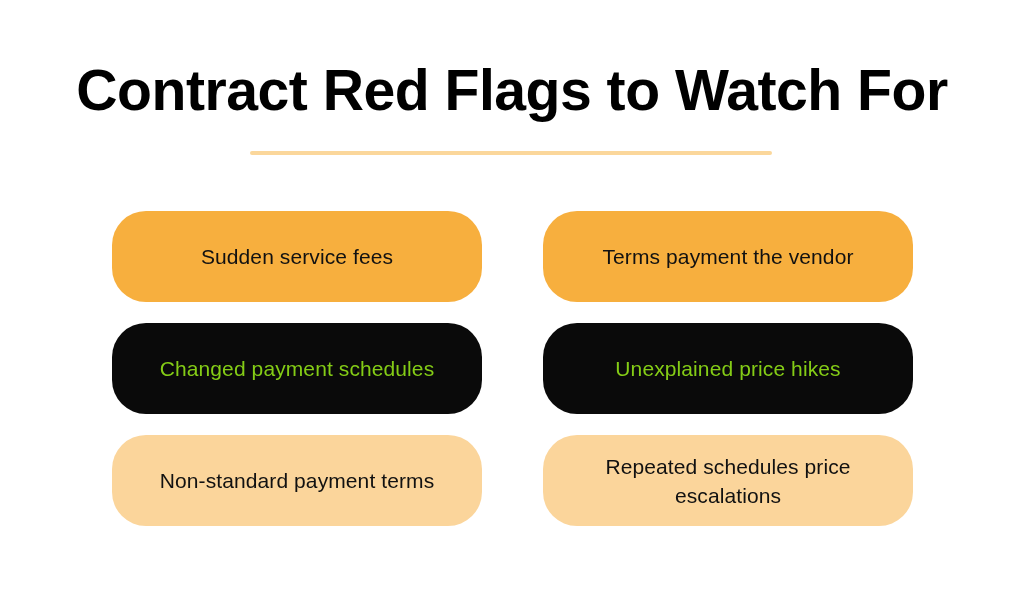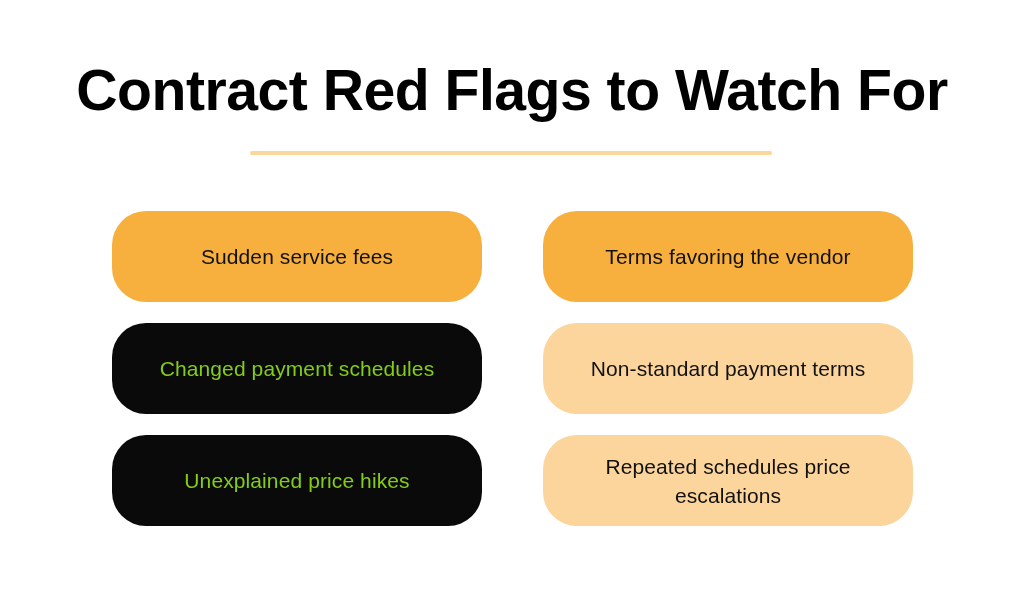--- a/index.html
+++ b/index.html
@@ -116,33 +116,33 @@
 
   <div class="title-divider"></div>
 
   <div class="card-grid">
 
     <div class="card theme-orange">
       <span class="card-label">Sudden service fees</span>
     </div>
 
     <div class="card theme-orange">
-      <span class="card-label">Terms favoring the vendor</span>
+      <span class="card-label">Terms payment the vendor</span>
     </div>
 
     <div class="card theme-black">
       <span class="card-label">Changed payment schedules</span>
     </div>
 
+    <div class="card theme-black">
+      <span class="card-label">Unexplained price hikes</span>
+    </div>
+
     <div class="card theme-pale">
       <span class="card-label">Non-standard payment terms</span>
-    </div>
-
-    <div class="card theme-black">
-      <span class="card-label">Unexplained price hikes</span>
     </div>
 
     <div class="card theme-pale">
       <span class="card-label">Repeated schedules price escalations</span>
     </div>
 
   </div>
 
 </div>
 

